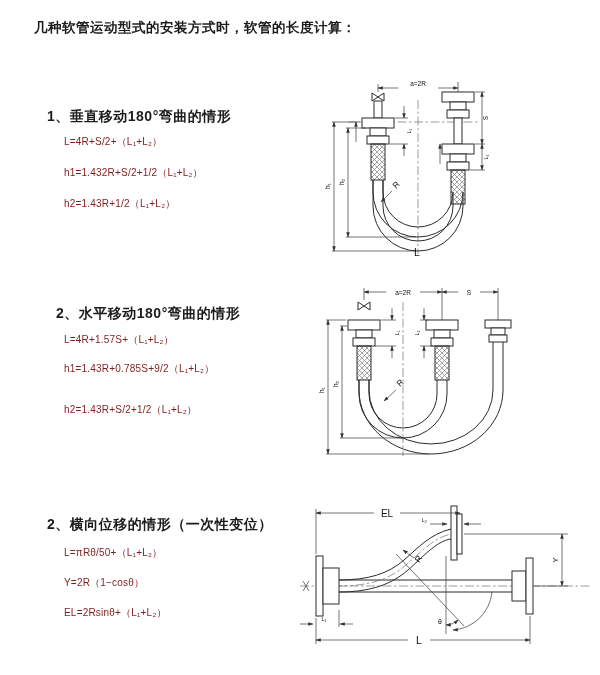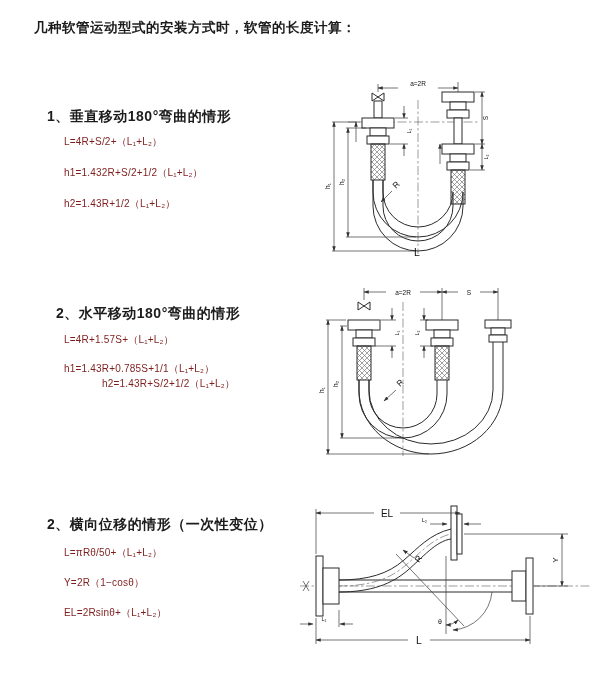--- a/index.html
+++ b/index.html
@@ -21,22 +21,22 @@
 
 <div class="abs doc-title">几种软管运动型式的安装方式时，软管的长度计算：</div>
 
 <div class="abs sec-heading" style="left:47px;top:108px;">1、垂直移动180°弯曲的情形</div>
 <div class="abs formula" style="left:64px;top:135px;">L=4R+S/2+（L₁+L₂）</div>
 <div class="abs formula" style="left:64px;top:166px;">h1=1.432R+S/2+1/2（L₁+L₂）</div>
 <div class="abs formula" style="left:64px;top:197px;">h2=1.43R+1/2（L₁+L₂）</div>
 
 <div class="abs sec-heading" style="left:47px;top:305px;margin-left:9px;">2、水平移动180°弯曲的情形</div>
 <div class="abs formula" style="left:64px;top:333px;">L=4R+1.57S+（L₁+L₂）</div>
-<div class="abs formula" style="left:64px;top:362px;">h1=1.43R+0.785S+1/1（L₁+L₂）</div>
-<div class="abs formula" style="left:64px;top:377px;margin-left:38px;">h2=1.43R+S/2+1/2（L₁+L₂）</div>
+<div class="abs formula" style="left:64px;top:362px;">h1=1.43R+0.785S+9/2（L₁+L₂）</div>
+<div class="abs formula" style="left:64px;top:403px;">h2=1.43R+S/2+1/2（L₁+L₂）</div>
 
 <div class="abs sec-heading" style="left:47px;top:516px;">2、横向位移的情形（一次性变位）</div>
 <div class="abs formula" style="left:64px;top:546px;">L=πRθ/50+（L₁+L₂）</div>
 <div class="abs formula" style="left:64px;top:576px;">Y=2R（1−cosθ）</div>
 <div class="abs formula" style="left:64px;top:606px;">EL=2Rsinθ+（L₁+L₂）</div>
 
 <svg class="abs" style="left:312px;top:72px;" width="282" height="186" viewBox="0 0 282 186">
   <defs>
     <marker id="d1a" viewBox="0 0 10 10" refX="9" refY="5" markerWidth="7.5" markerHeight="7.5" orient="auto-start-reverse">
       <path d="M0,1.6 L10,5 L0,8.4 z" fill="#333"></path>

